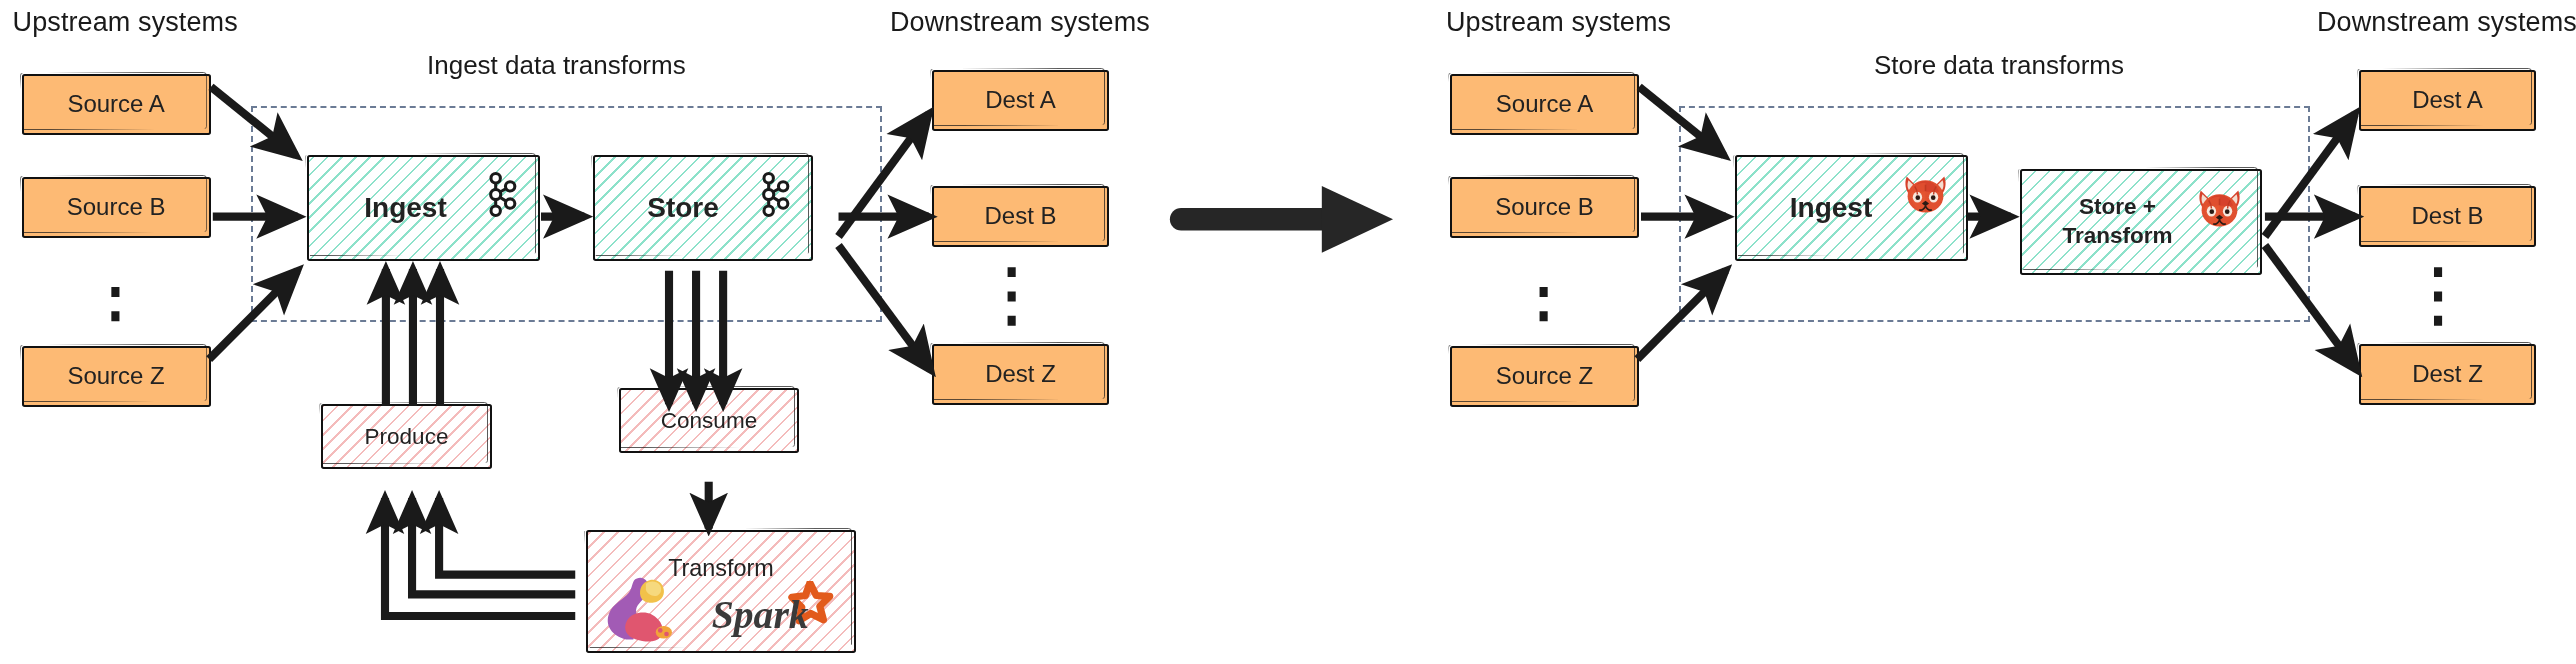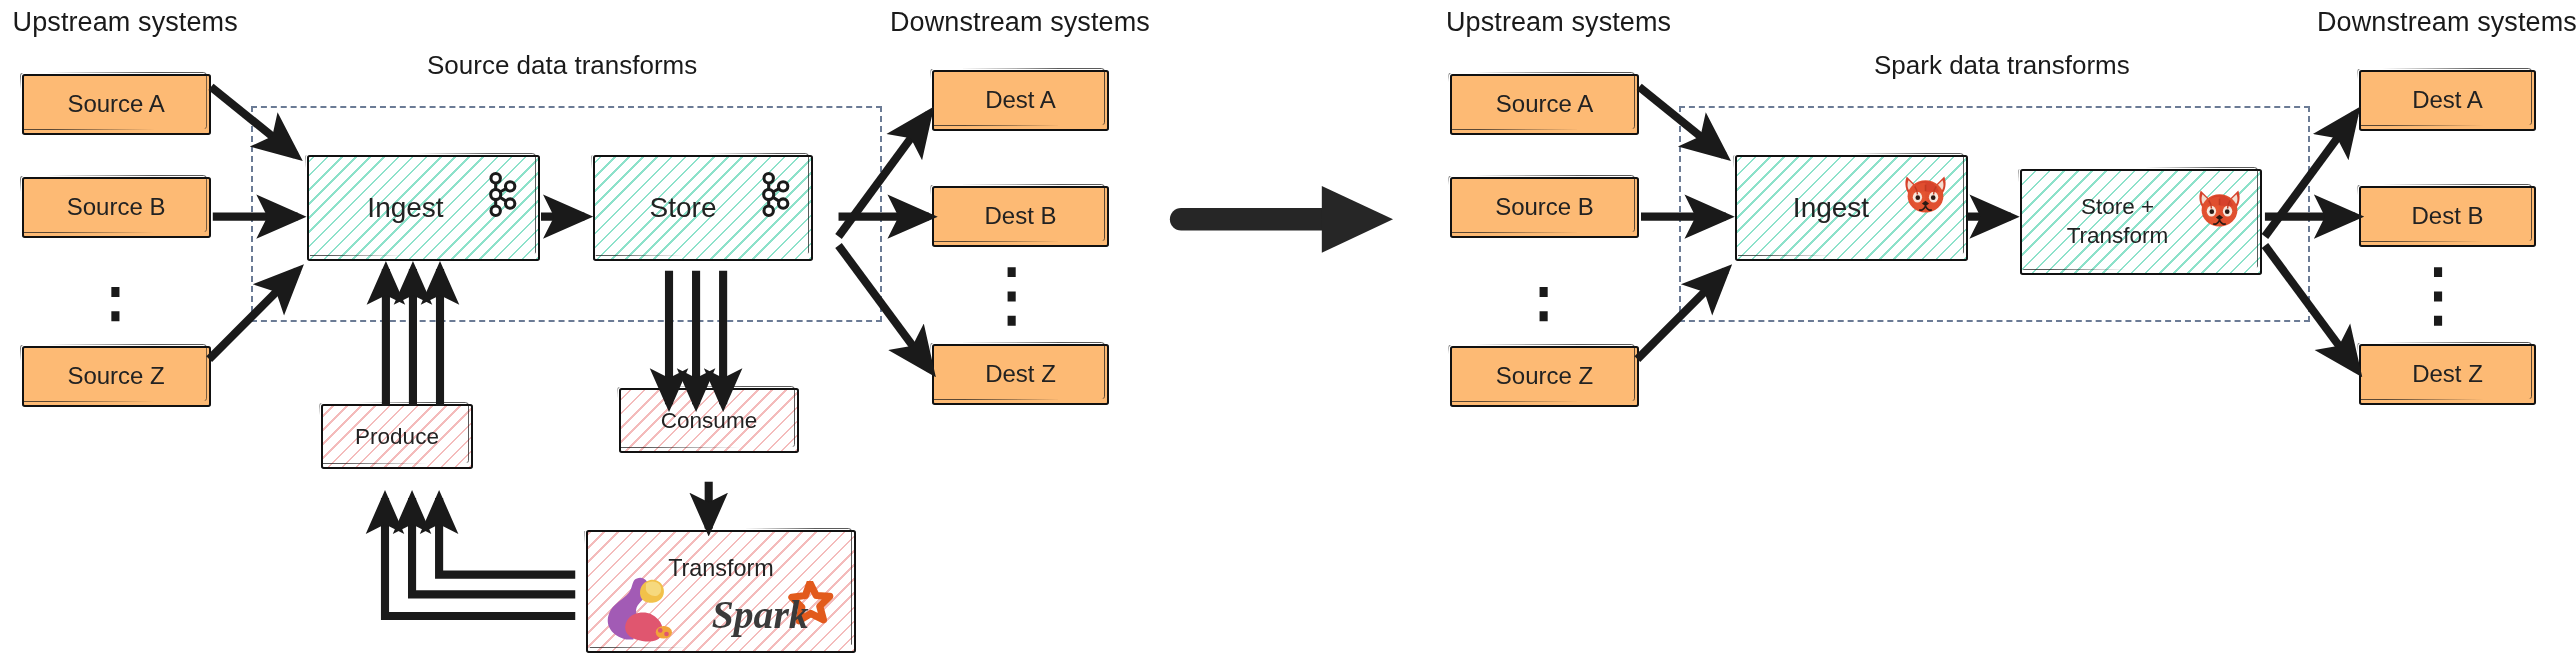--- a/index.html
+++ b/index.html
@@ -54,20 +54,21 @@
 
   
   .teal{
     background-color:#ffffff;
     background-image:repeating-linear-gradient(
         -45deg,
         rgba(47,201,158,.55) 0px,
         rgba(47,201,158,.55) 1.8px,
         rgba(47,201,158,0) 1.8px,
         rgba(47,201,158,0) 10px);
+    font-weight:bold;
   }
   
   .pink{
     background-color:#ffffff;
     background-image:repeating-linear-gradient(
         -45deg,
         rgba(233,120,120,.5) 0px,
         rgba(233,120,120,.5) 1.8px,
         rgba(233,120,120,0) 1.8px,
         rgba(233,120,120,0) 10px);
@@ -195,21 +196,21 @@
     <g>
       <line x1="1712" y1="318" x2="1712" y2="372" stroke="#1a1a1a" stroke-width="9" stroke-dasharray="11 16" stroke-linecap="butt"></line>
     </g>
     <g>
       <line x1="2704" y1="296" x2="2704" y2="362" stroke="#1a1a1a" stroke-width="9" stroke-dasharray="11 16" stroke-linecap="butt"></line>
     </g>
   </svg>
 
   <div class="col-label" style="left:12.6px;top:7.2px;">Upstream systems</div>
   <div class="col-label" style="left: 890px; top: 7.2px;">Downstream systems</div>
-  <div class="panel-title" style="left: 427px; top: 50px;">Source data transforms</div>
+  <div class="panel-title" style="left: 427px; top: 50px;">Ingest data transforms</div>
 
   <div class="dashgroup" style="left:251px;top:106px;width:631px;height:216px;"></div>
 
   <div class="hbox plain" style="left:21.6px;top:74px;width:189px;height:61px;">
     <span class="boxtext">Source A</span>
   </div>
   <div class="hbox plain" style="left:21.6px;top:177px;width:189px;height:61px;">
     <span class="boxtext">Source B</span>
   </div>
   <div class="hbox plain" style="left:21.6px;top:346px;width:189px;height:61px;">
@@ -261,21 +262,21 @@
   <div class="hbox plain" style="left:932px;top:70px;width:177px;height:61px;">
     <span class="boxtext">Dest A</span>
   </div>
   <div class="hbox plain" style="left:932px;top:186px;width:177px;height:61px;">
     <span class="boxtext">Dest B</span>
   </div>
   <div class="hbox plain" style="left:932px;top:344px;width:177px;height:61px;">
     <span class="boxtext">Dest Z</span>
   </div>
 
-  <div class="hbox pink" style="left:321px;top:404px;width:152px;height:65px;">
+  <div class="hbox pink" style="left:321px;top:404px;width:171px;height:65px;">
     <span class="boxtext" style="font-size:22.5px;">Produce</span>
   </div>
 
   <div class="hbox pink" style="left:619px;top:388px;width:180px;height:65px;">
     <span class="boxtext" style="font-size:22.5px;">Consume</span>
   </div>
 
   <div class="hbox pink" style="left:586px;top:530px;width:270px;height:123px;align-items:flex-start;justify-content:center;">
     <span class="boxtext" style="font-size:23.4px;margin-top:23.4px;">Transform</span>
 
@@ -294,21 +295,21 @@
     <span class="badge" style="right:9px;bottom:8px;">
       <svg class="spark-ico" viewBox="0 0 150 62" style="font-size:27px">
         <path d="M111 2 L118 16 L133 17 L122 28 L126 43 L112 36 L99 44 L102 29 L91 18 L106 16 Z" fill="none" stroke="#e25a1c" stroke-width="8" stroke-linejoin="round"></path>
         <text x="2" y="52" font-family="'Liberation Serif',serif" font-size="44" font-style="italic" font-weight="bold" fill="#3a3a3a">Spark</text>
       </svg>
     </span>
   </div>
 
   <div class="col-label" style="left:1446px;top:7.2px;">Upstream systems</div>
   <div class="col-label" style="left: 2317px; top: 7.2px;">Downstream systems</div>
-  <div class="panel-title" style="left: 1874px; top: 50px;">Spark data transforms</div>
+  <div class="panel-title" style="left: 1874px; top: 50px;">Store data transforms</div>
 
   <div class="dashgroup" style="left:1679px;top:106px;width:631px;height:216px;"></div>
 
   <div class="hbox plain" style="left:1450px;top:74px;width:189px;height:61px;">
     <span class="boxtext">Source A</span>
   </div>
   <div class="hbox plain" style="left:1450px;top:177px;width:189px;height:61px;">
     <span class="boxtext">Source B</span>
   </div>
   <div class="hbox plain" style="left:1450px;top:346px;width:189px;height:61px;">

